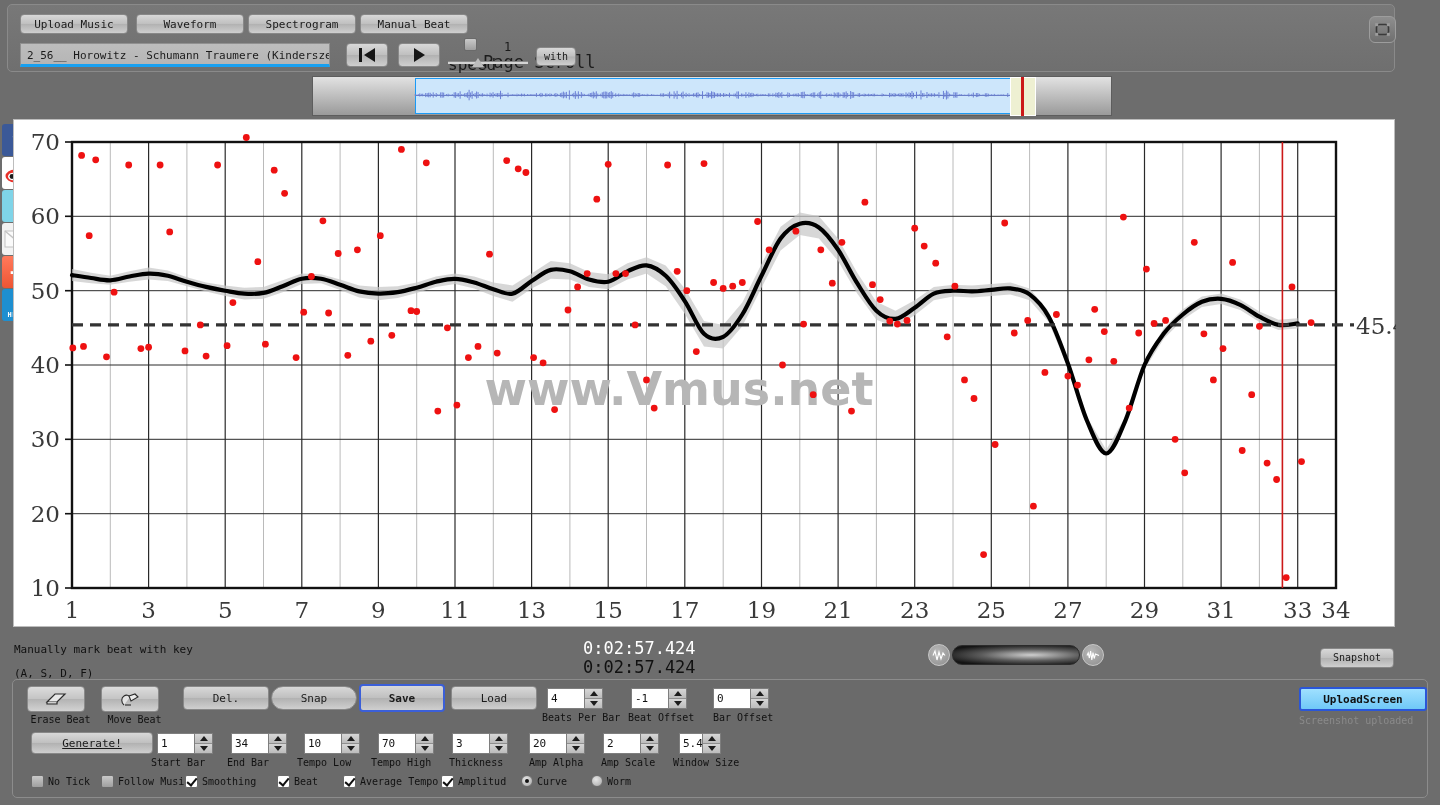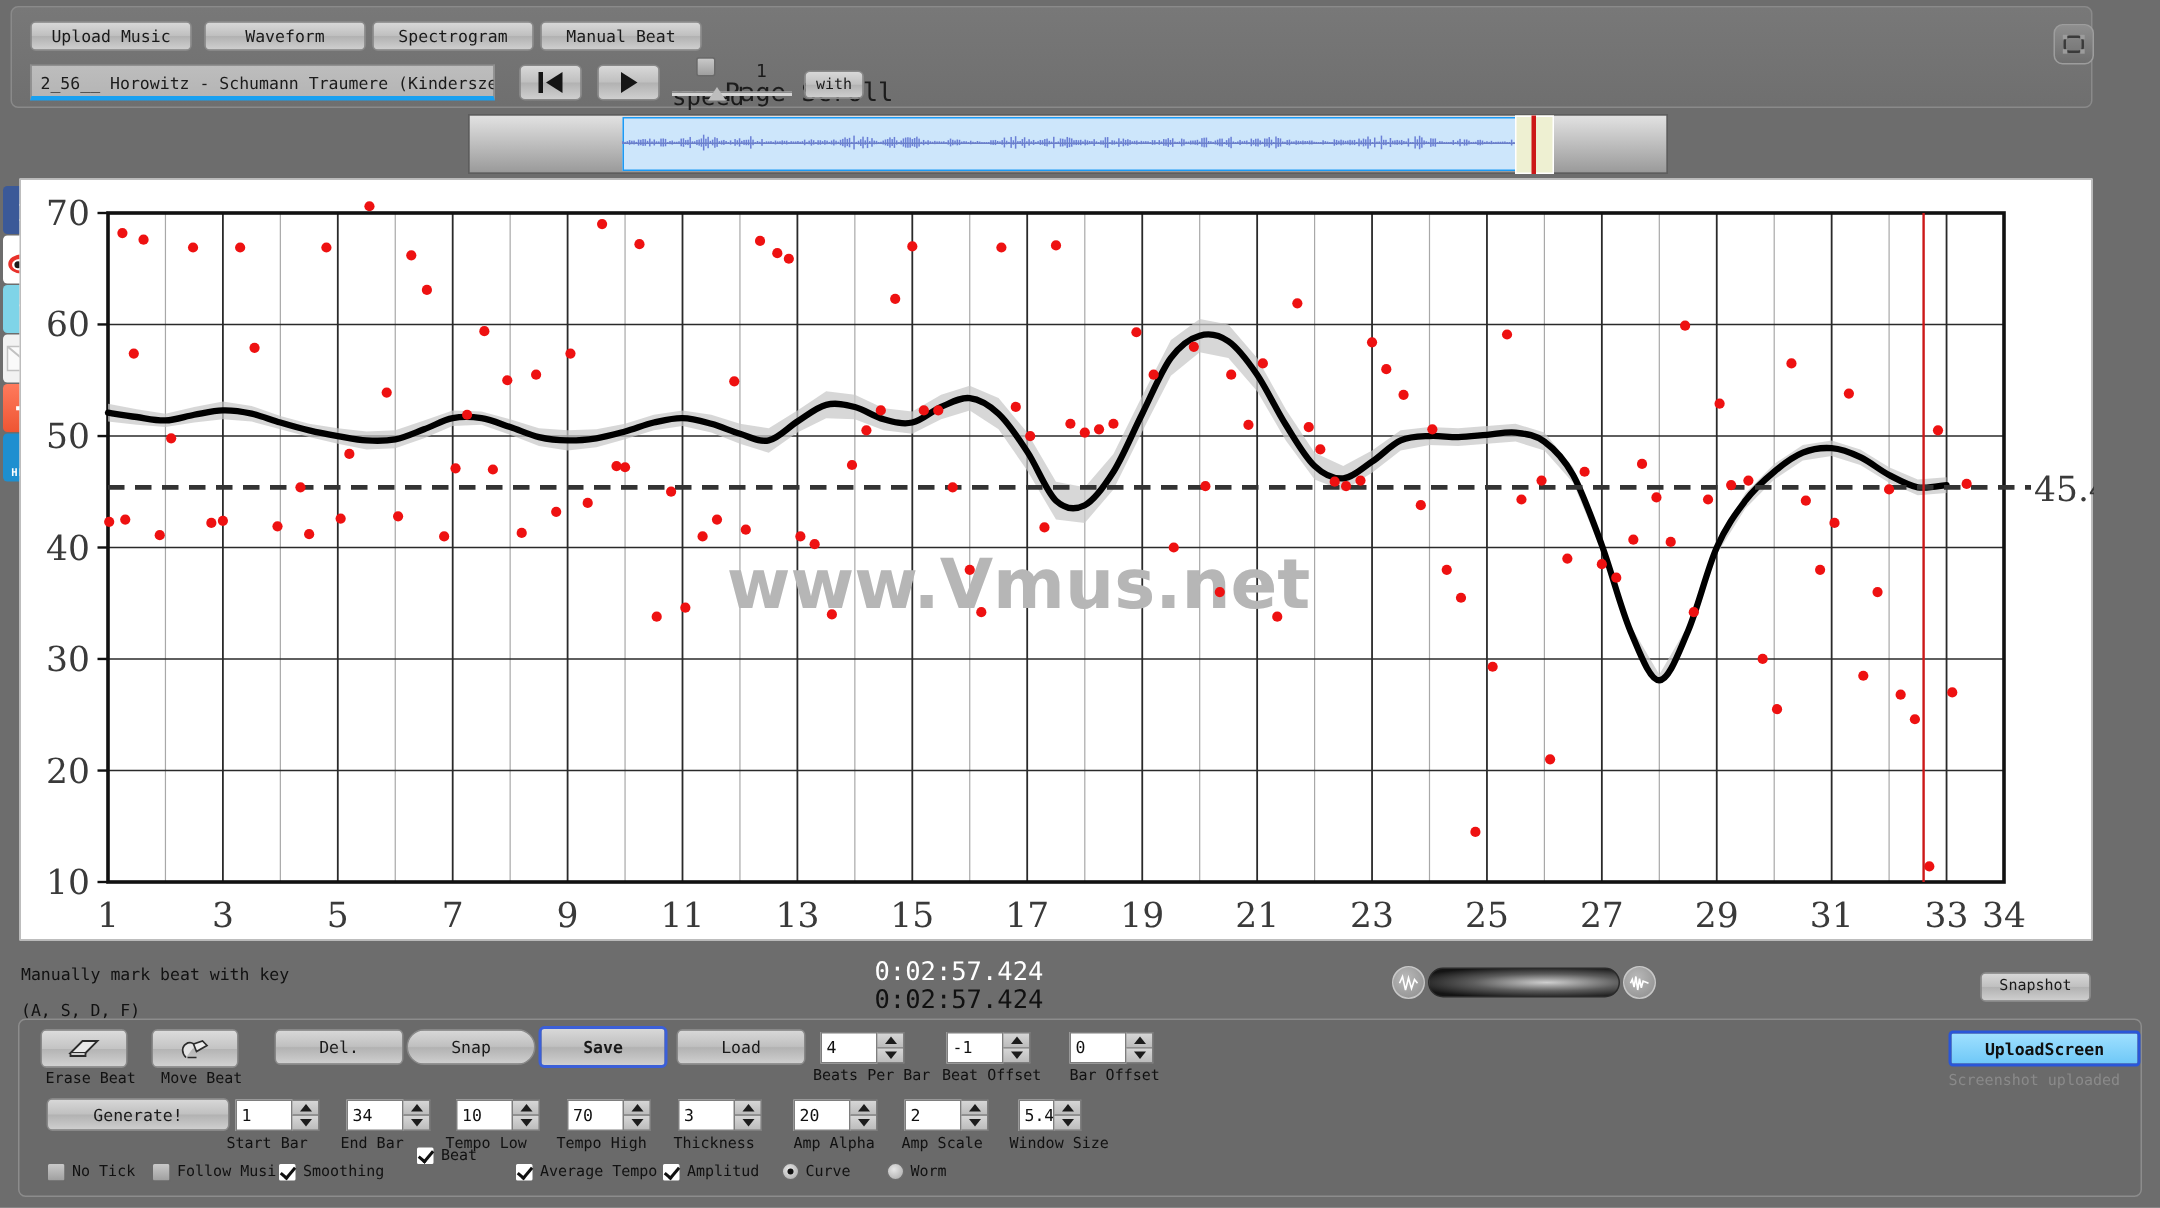--- a/index.html
+++ b/index.html
@@ -200,21 +200,21 @@
   .iconcap { font-size:10px;color:#111; text-align:center; margin-top:2px; white-space:nowrap;}
   #erase-group { position:absolute; left:14px; top:6px; width:76px; }
   #move-group  { position:absolute; left:88px; top:6px; width:76px; }
   #erase-group .iconcap, #move-group .iconcap { margin-left:-9px; }
 
   #del-btn  { position:absolute; left:170px; top:6px; width:86px; height:24px; font-size:11px; }
   #snap-btn { position:absolute; left:258px; top:6px; width:86px; height:24px; font-size:11px;border-radius:12px; }
   #save-btn { position:absolute; left:346px; top:4px; width:86px; height:28px; font-size:11px; font-weight:bold;
               border:2px solid #3b5fd8; }
   #load-btn { position:absolute; left:438px; top:6px; width:86px; height:24px; font-size:11px; }
-  #generate-btn { position:absolute; left:18px; top:52px; width:122px; height:22px; font-size:11px; }
+  #generate-btn { position:absolute; left:18px; top:52px; width:122px; height:22px; font-size:11px;text-decoration:underline; }
 
   .spin {
     position:absolute;
     display:flex; align-items:stretch;
   }
   .spin .sv {
     width:38px; height:21px; background:#fff; border:1px solid #7e7e7e;
     font-size:11px; color:#111; padding:3px 0 0 3px; overflow:hidden; white-space:nowrap;
     font-family:"DejaVu Sans Mono", monospace;
   }
@@ -1144,21 +1144,21 @@
       <span>No Tick</span>
         </div>
         <div class="chk-item" style="left:88px;top:95px">
       <span class="cbox "></span>
       <span>Follow Musi</span>
         </div>
         <div class="chk-item" style="left:172px;top:95px">
       <span class="cbox checked"></span>
       <span>Smoothing</span>
         </div>
-        <div class="chk-item" style="left:264px;top:84px">
+        <div class="chk-item" style="left:264px;top:95px">
       <span class="cbox checked"></span>
       <span>Beat</span>
         </div>
         <div class="chk-item" style="left:330px;top:95px">
       <span class="cbox checked"></span>
       <span>Average Tempo</span>
         </div>
         <div class="chk-item" style="left:428px;top:95px">
       <span class="cbox checked"></span>
       <span>Amplitud</span>

